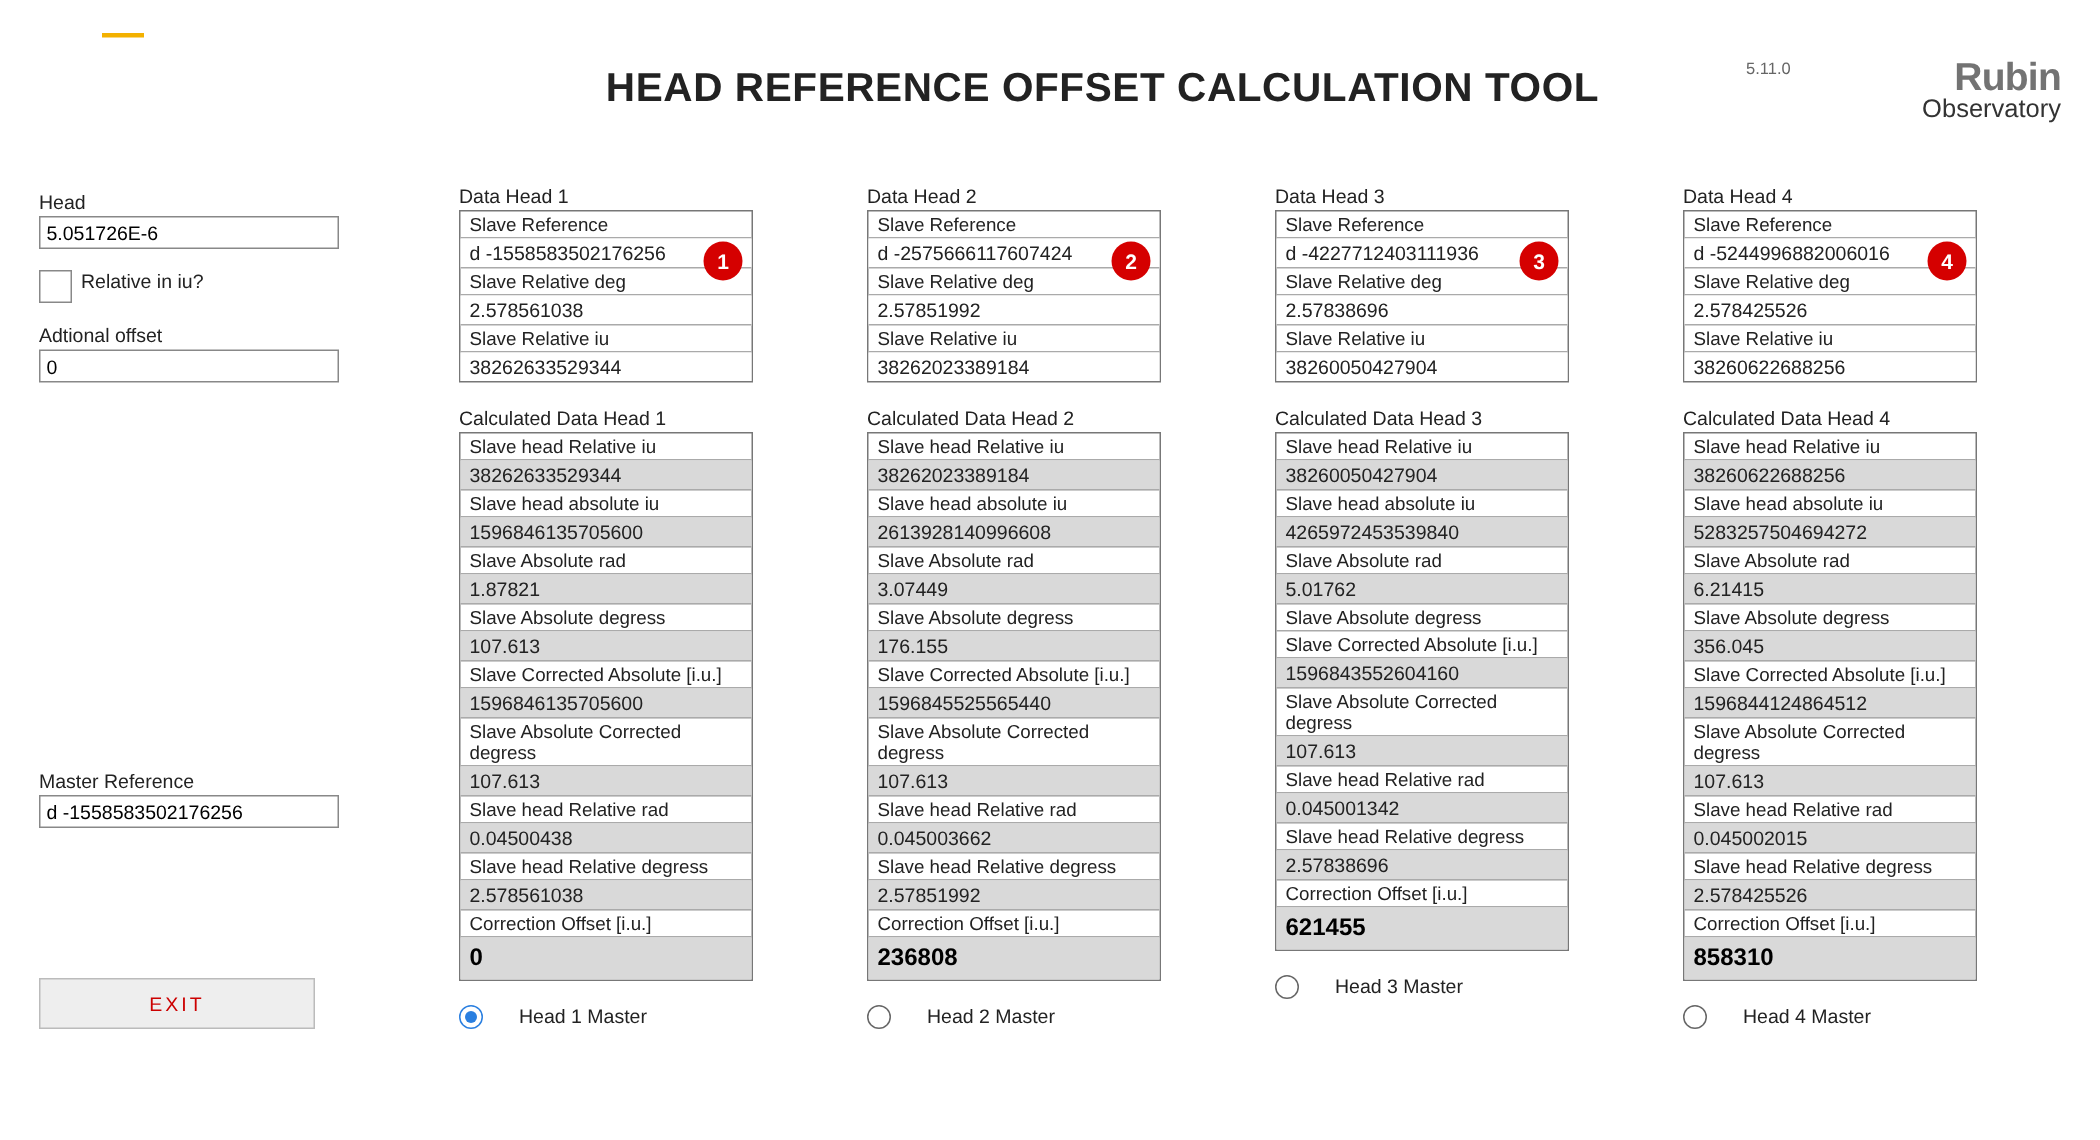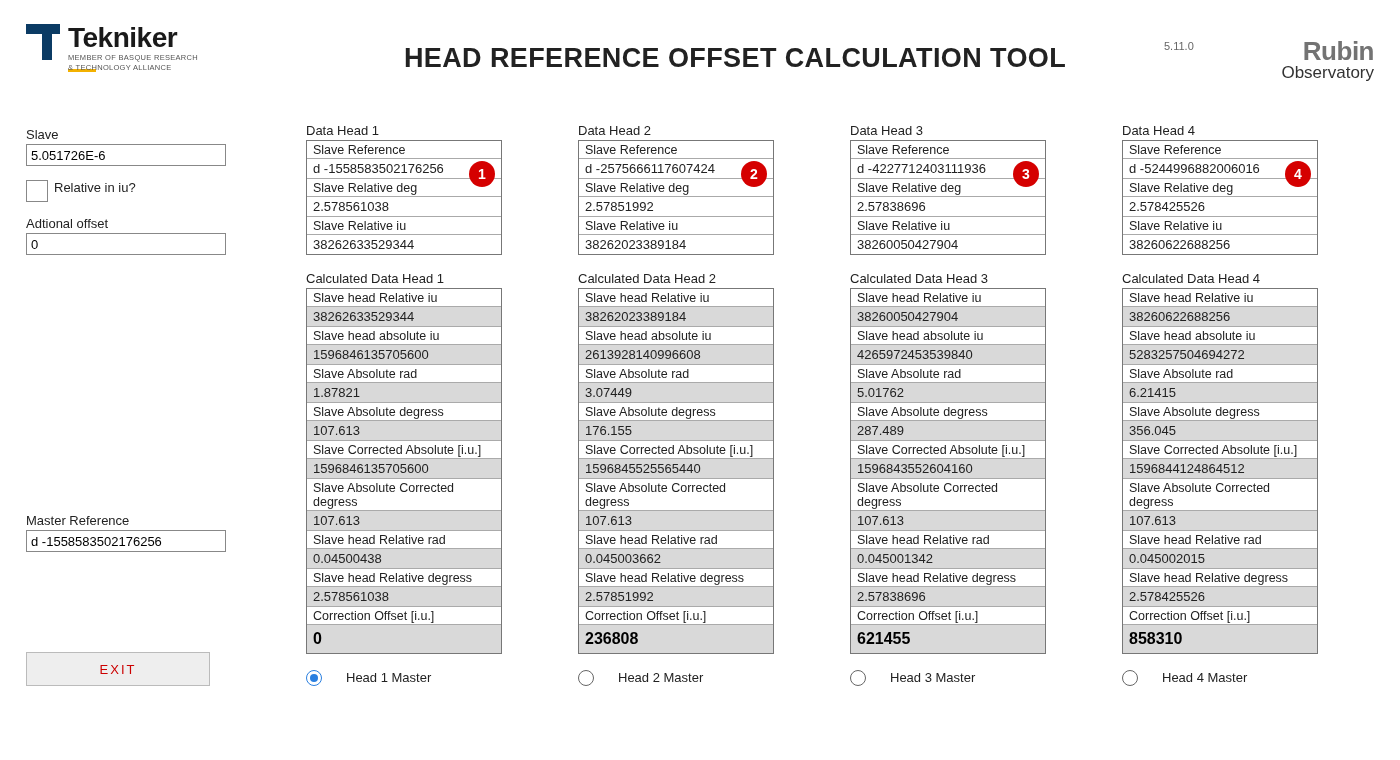--- a/index.html
+++ b/index.html
@@ -54,47 +54,35 @@
   .radio { width:16px; height:16px; border:1.8px solid #666; border-radius:50%; display:flex; align-items:center; justify-content:center; }
   .radio.sel { border-color:#2a7fe0; }
   .radio.sel::after { content:""; width:8px; height:8px; border-radius:50%; background:#2a7fe0; }
 </style>
 </head>
 <body>
 
 <div class="page">
   <div class="header">
     <div class="logo-left">
-      <div class="tekniker-logo">
-        <div class="tk-mark">
-          <div class="tk-dot"></div>
-            <div class="tk-h"></div>
-            <div class="tk-v"></div>
-        </div>
-        <div class="tk-text">
-          <div class="tk-name">Tekniker</div>
-          <div class="tk-sub">MEMBER OF BASQUE RESEARCH</div>
-          <div class="tk-sub">&amp; TECHNOLOGY ALLIANCE</div>
-        </div>
-      </div>
       <div class="tk-bar"></div>
     </div>
     <div class="title-wrap">
       <div class="title">HEAD REFERENCE OFFSET CALCULATION TOOL</div>
     </div>
     <div class="version">5.11.0</div>
     <div class="logo-right">
       <div class="rubin-name">Rubin</div>
       <div class="rubin-sub">Observatory</div>
     </div>
   </div>
 
   <div class="body">
     <div class="left-col">
-      <div class="lbl">Slave</div>
+      <div class="lbl">Head</div>
       <input type="text" value="5.051726E-6" style="">
 
       <div class="chk-row">
         <div class="chk"></div>
         <span>Relative in iu?</span>
       </div>
 
       <div class="lbl">Adtional offset</div>
       <input type="text" value="0" style="">
 
@@ -201,21 +189,20 @@
 
     <div class="section-title">Calculated Data Head 3</div>
     <div class="field-box calc">
       <div class="row-lbl">Slave head Relative iu</div>
       <div class="row-val out">38260050427904</div>
       <div class="row-lbl">Slave head absolute iu</div>
       <div class="row-val out">4265972453539840</div>
       <div class="row-lbl">Slave Absolute rad</div>
       <div class="row-val out">5.01762</div>
       <div class="row-lbl">Slave Absolute degress</div>
-      <div class="row-val out">287.489</div>
       <div class="row-lbl">Slave Corrected Absolute [i.u.]</div>
       <div class="row-val out">1596843552604160</div>
       <div class="row-lbl">Slave Absolute Corrected degress</div>
       <div class="row-val out">107.613</div>
       <div class="row-lbl">Slave head Relative rad</div>
       <div class="row-val out">0.045001342</div>
       <div class="row-lbl">Slave head Relative degress</div>
       <div class="row-val out">2.57838696</div>
       <div class="row-lbl">Correction Offset [i.u.]</div>
       <div class="row-val offset">621455</div>

